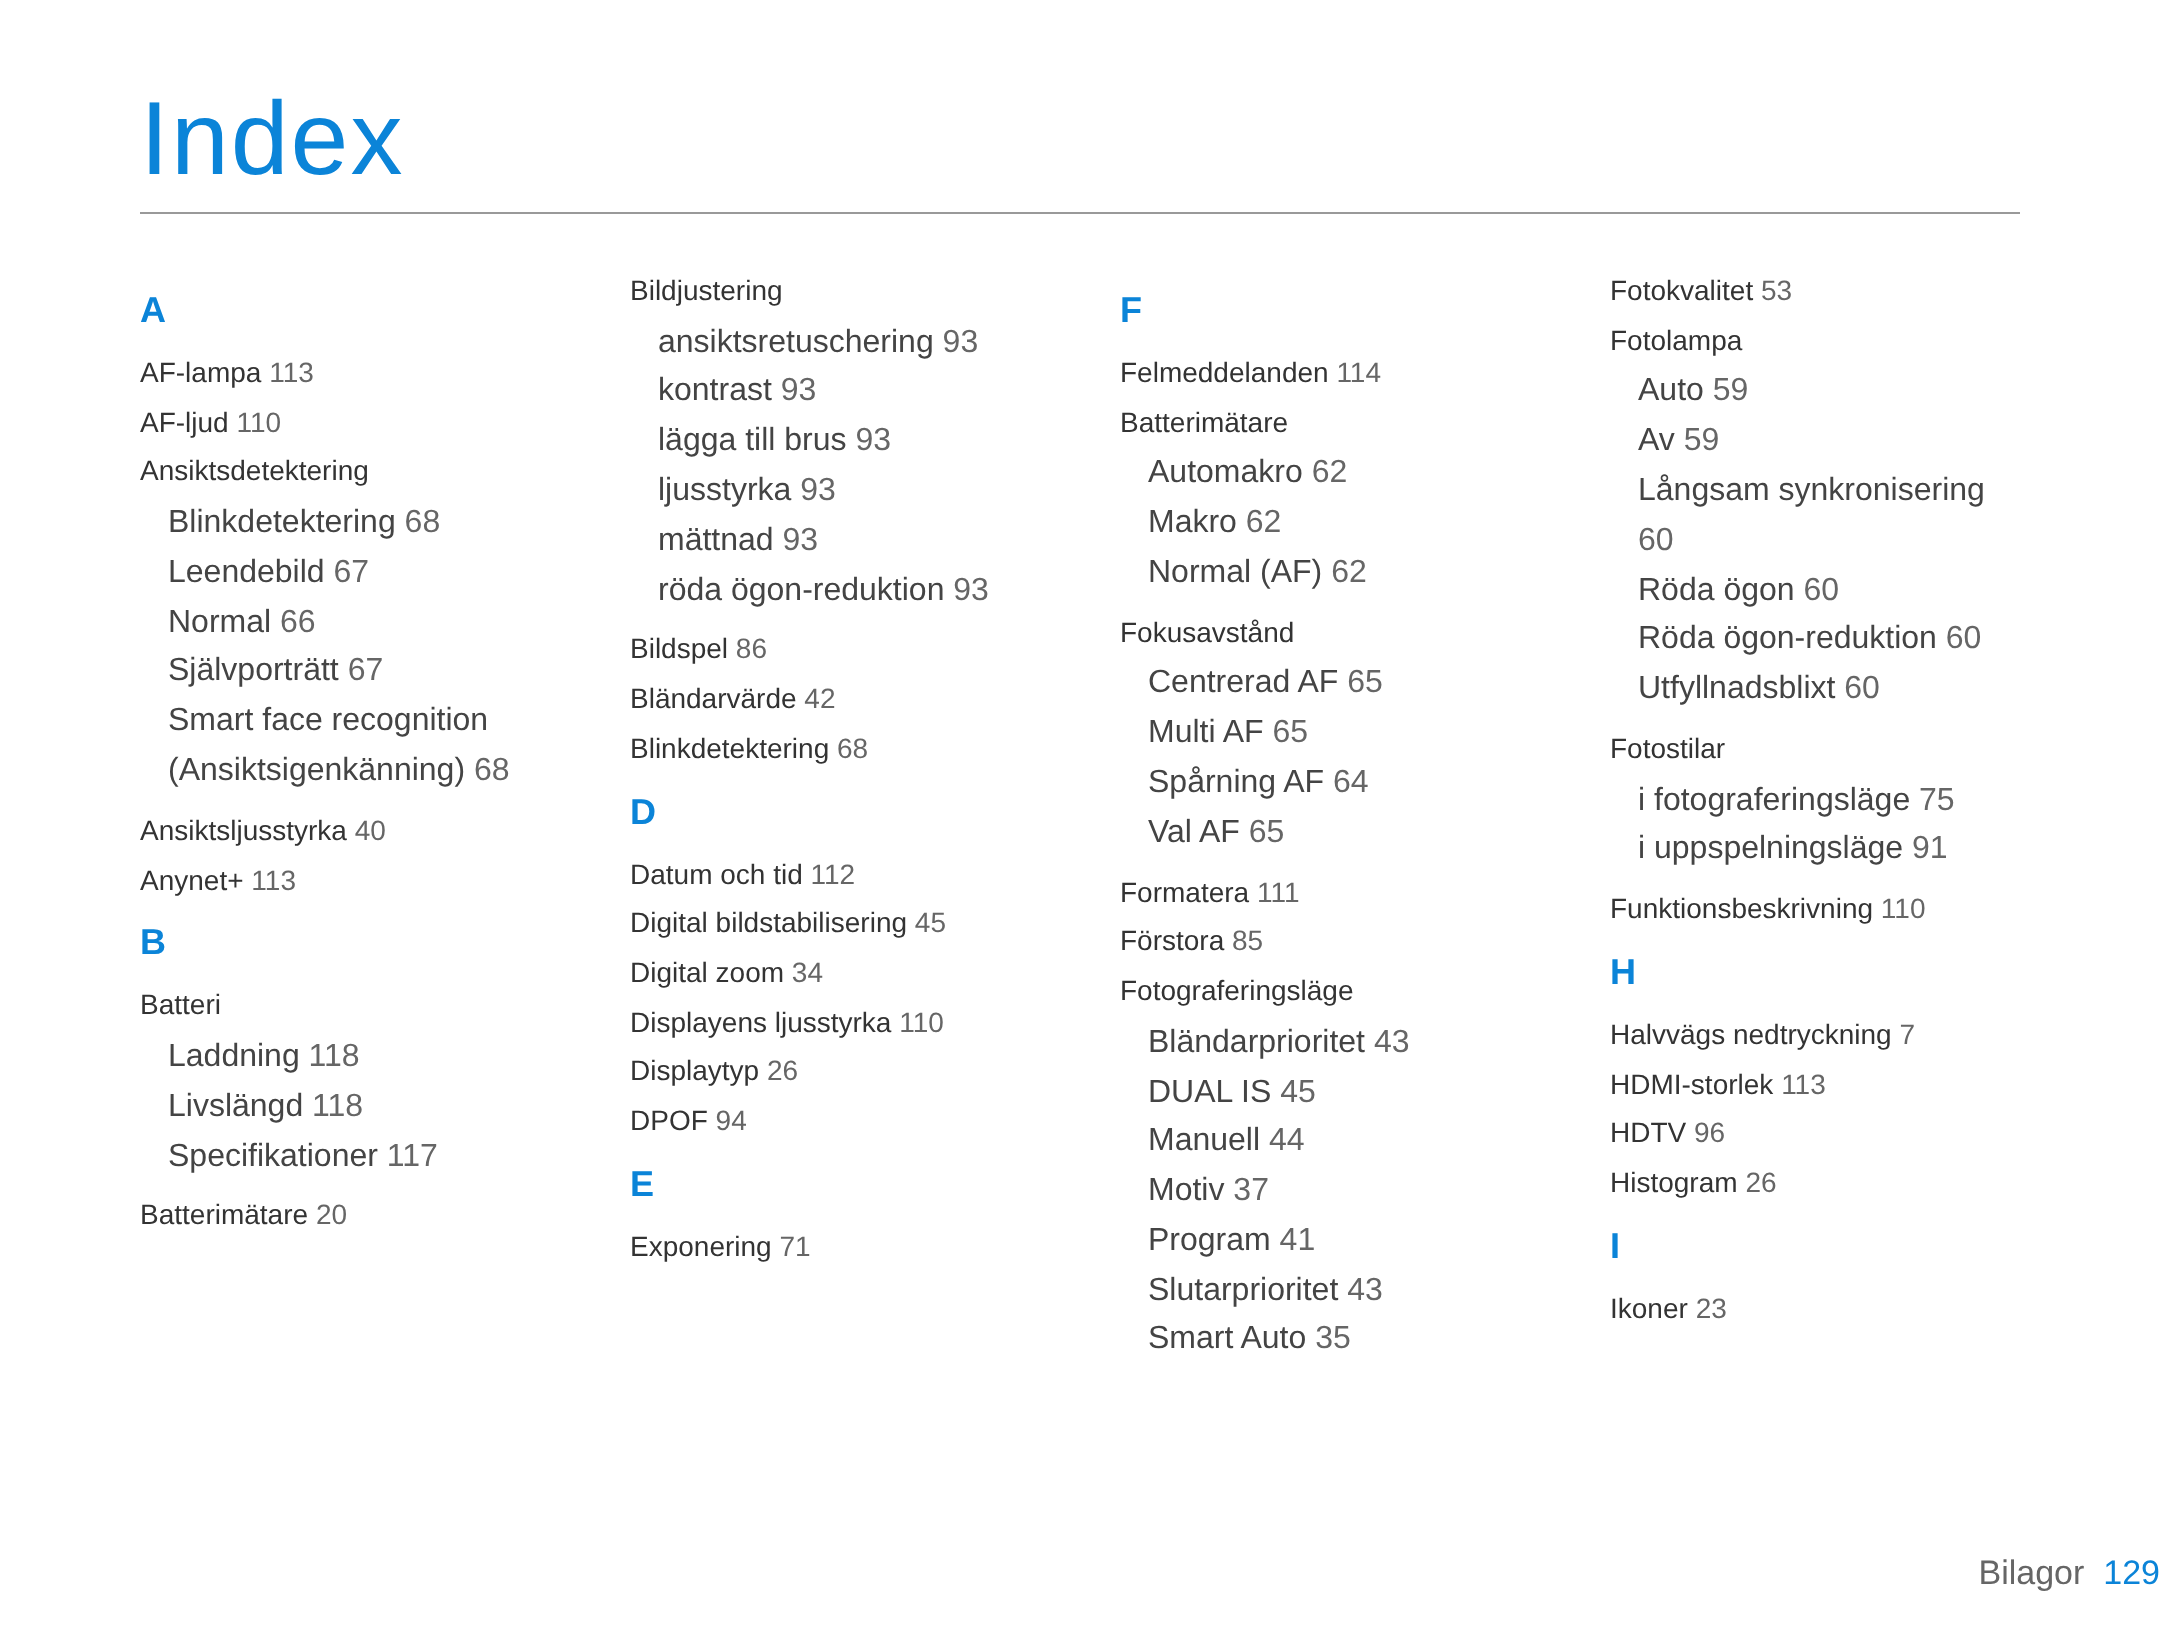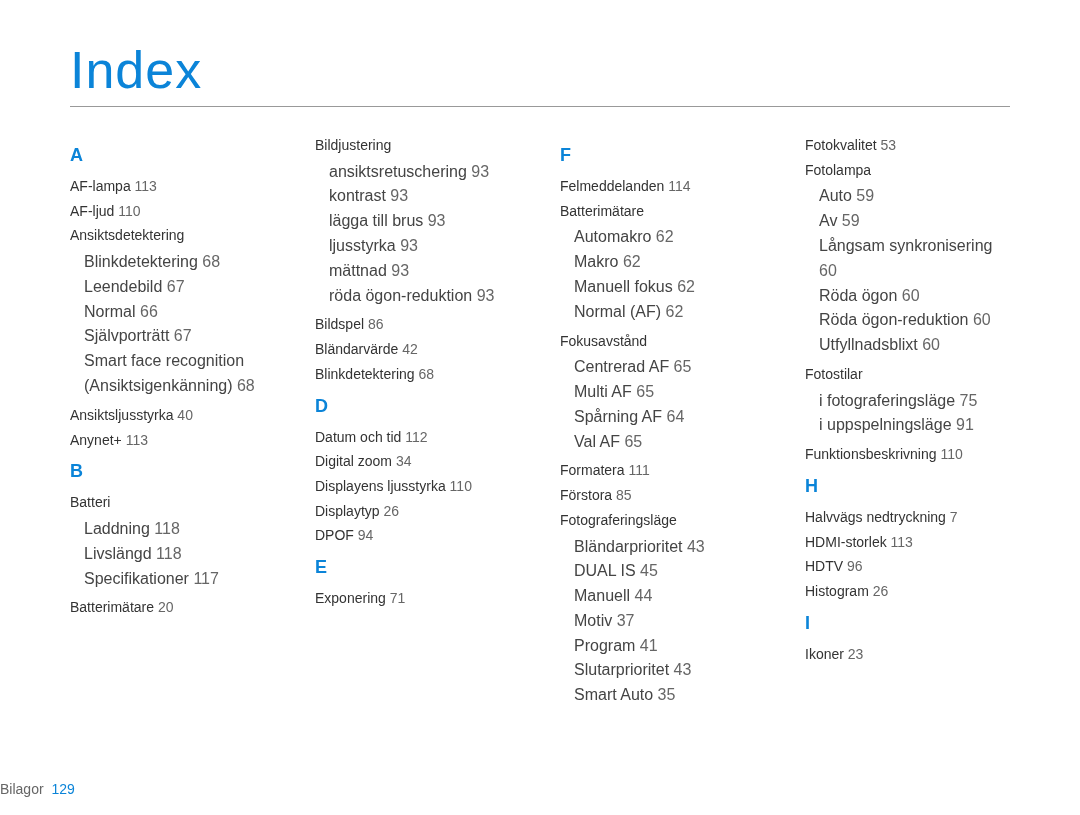--- a/index.html
+++ b/index.html
@@ -49,22 +49,22 @@
     .subentry {
       font-size: 16px;
       line-height: 1.55;
       color: #444;
     }
     .page-num { color: #666; }
     .footer {
       position: absolute;
       bottom: 18px;
       left: 0; right: 0;
-      text-align: left;
-      font-size: 14px;
+      text-align: right;
+      font-size: 17px;
       color: #666;
     }
     .footer .pn { color: #0b84d8; }
   </style>
 </head>
 <body>
 
 <h1 class="page-title">Index</h1>
 
 <div class="columns" id="columns">
@@ -99,35 +99,35 @@
         <div class="subentry">lägga till brus  <span class="page-num">93</span></div>
         <div class="subentry">ljusstyrka  <span class="page-num">93</span></div>
         <div class="subentry">mättnad  <span class="page-num">93</span></div>
         <div class="subentry">röda ögon-reduktion  <span class="page-num">93</span></div>
       </div>
       <div class="entry">Bildspel  <span class="page-num">86</span></div>
       <div class="entry">Bländarvärde  <span class="page-num">42</span></div>
       <div class="entry">Blinkdetektering  <span class="page-num">68</span></div>
       <div class="letter">D</div>
       <div class="entry">Datum och tid  <span class="page-num">112</span></div>
+      <div class="entry">Digital bildstabilisering  <span class="page-num">45</span></div>
       <div class="entry">Digital zoom  <span class="page-num">34</span></div>
       <div class="entry">Displayens ljusstyrka  <span class="page-num">110</span></div>
       <div class="entry">Displaytyp  <span class="page-num">26</span></div>
       <div class="entry">DPOF  <span class="page-num">94</span></div>
       <div class="letter">E</div>
       <div class="entry">Exponering  <span class="page-num">71</span></div>
     </div>
     <div class="col">
       <div class="letter">F</div>
       <div class="entry">Felmeddelanden  <span class="page-num">114</span></div>
       <div class="entry">Batterimätare</div>
       <div class="subentries">
         <div class="subentry">Automakro  <span class="page-num">62</span></div>
         <div class="subentry">Makro  <span class="page-num">62</span></div>
-        <div class="subentry">Manuell fokus  <span class="page-num">62</span></div>
         <div class="subentry">Normal (AF)  <span class="page-num">62</span></div>
       </div>
       <div class="entry">Fokusavstånd</div>
       <div class="subentries">
         <div class="subentry">Centrerad AF  <span class="page-num">65</span></div>
         <div class="subentry">Multi AF  <span class="page-num">65</span></div>
         <div class="subentry">Spårning AF  <span class="page-num">64</span></div>
         <div class="subentry">Val AF  <span class="page-num">65</span></div>
       </div>
       <div class="entry">Formatera  <span class="page-num">111</span></div>

